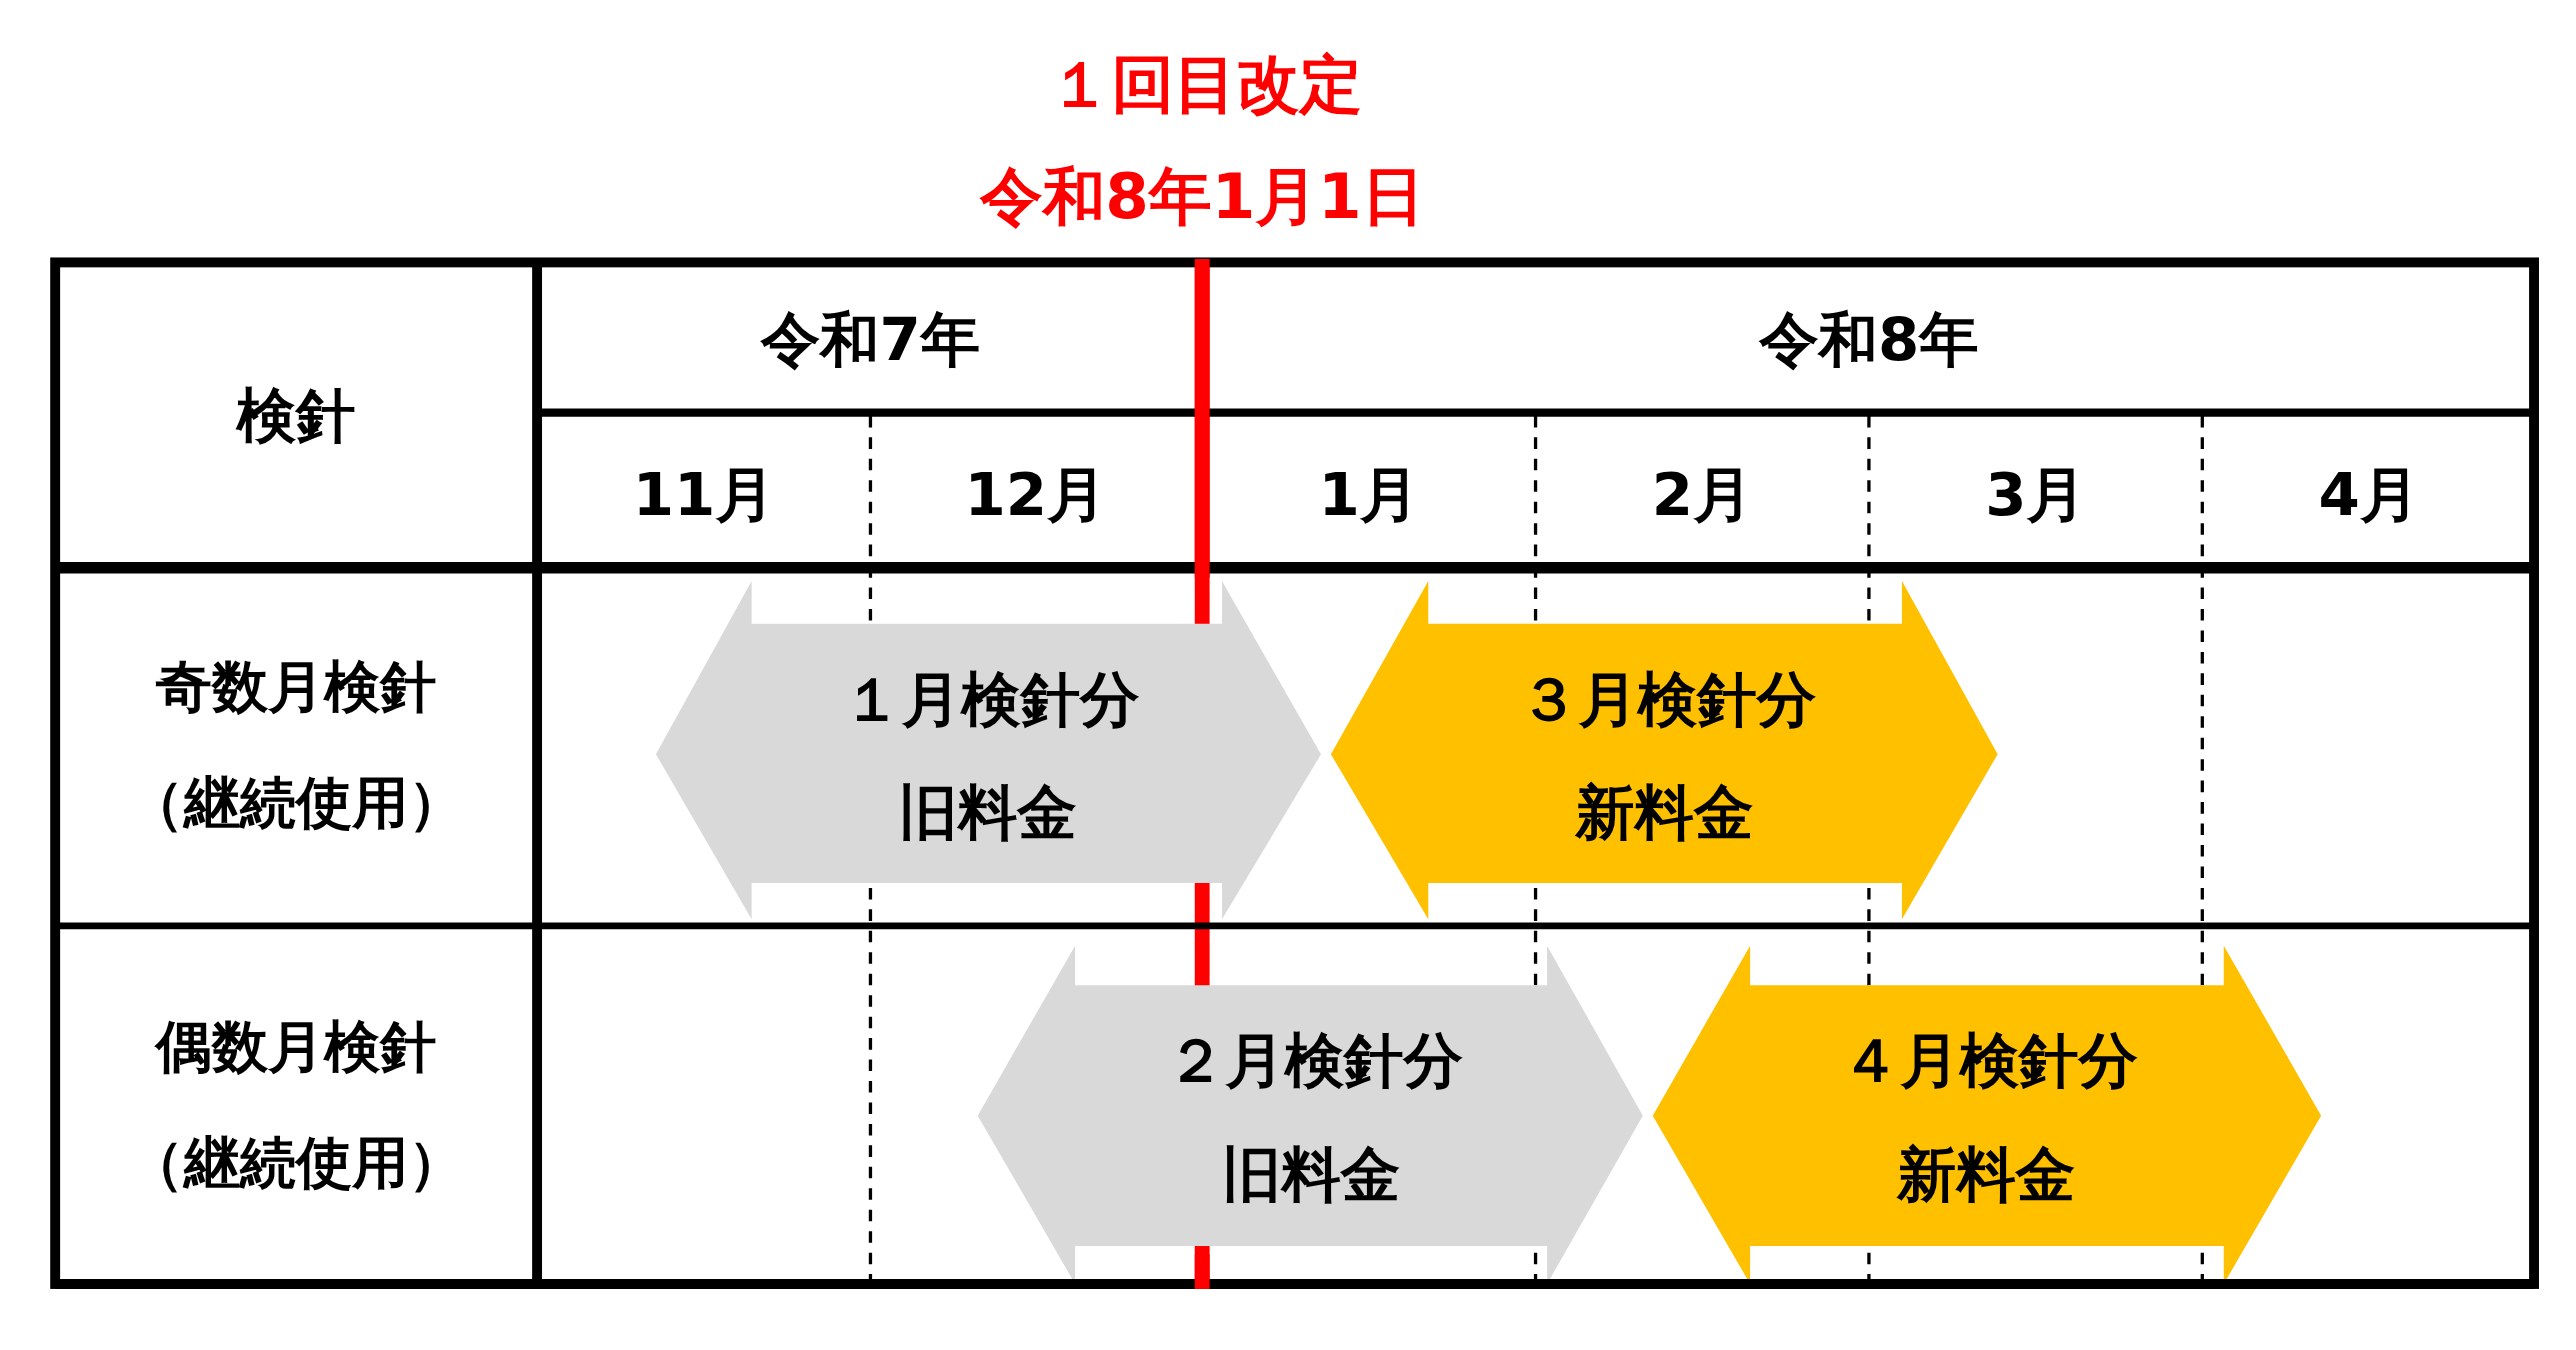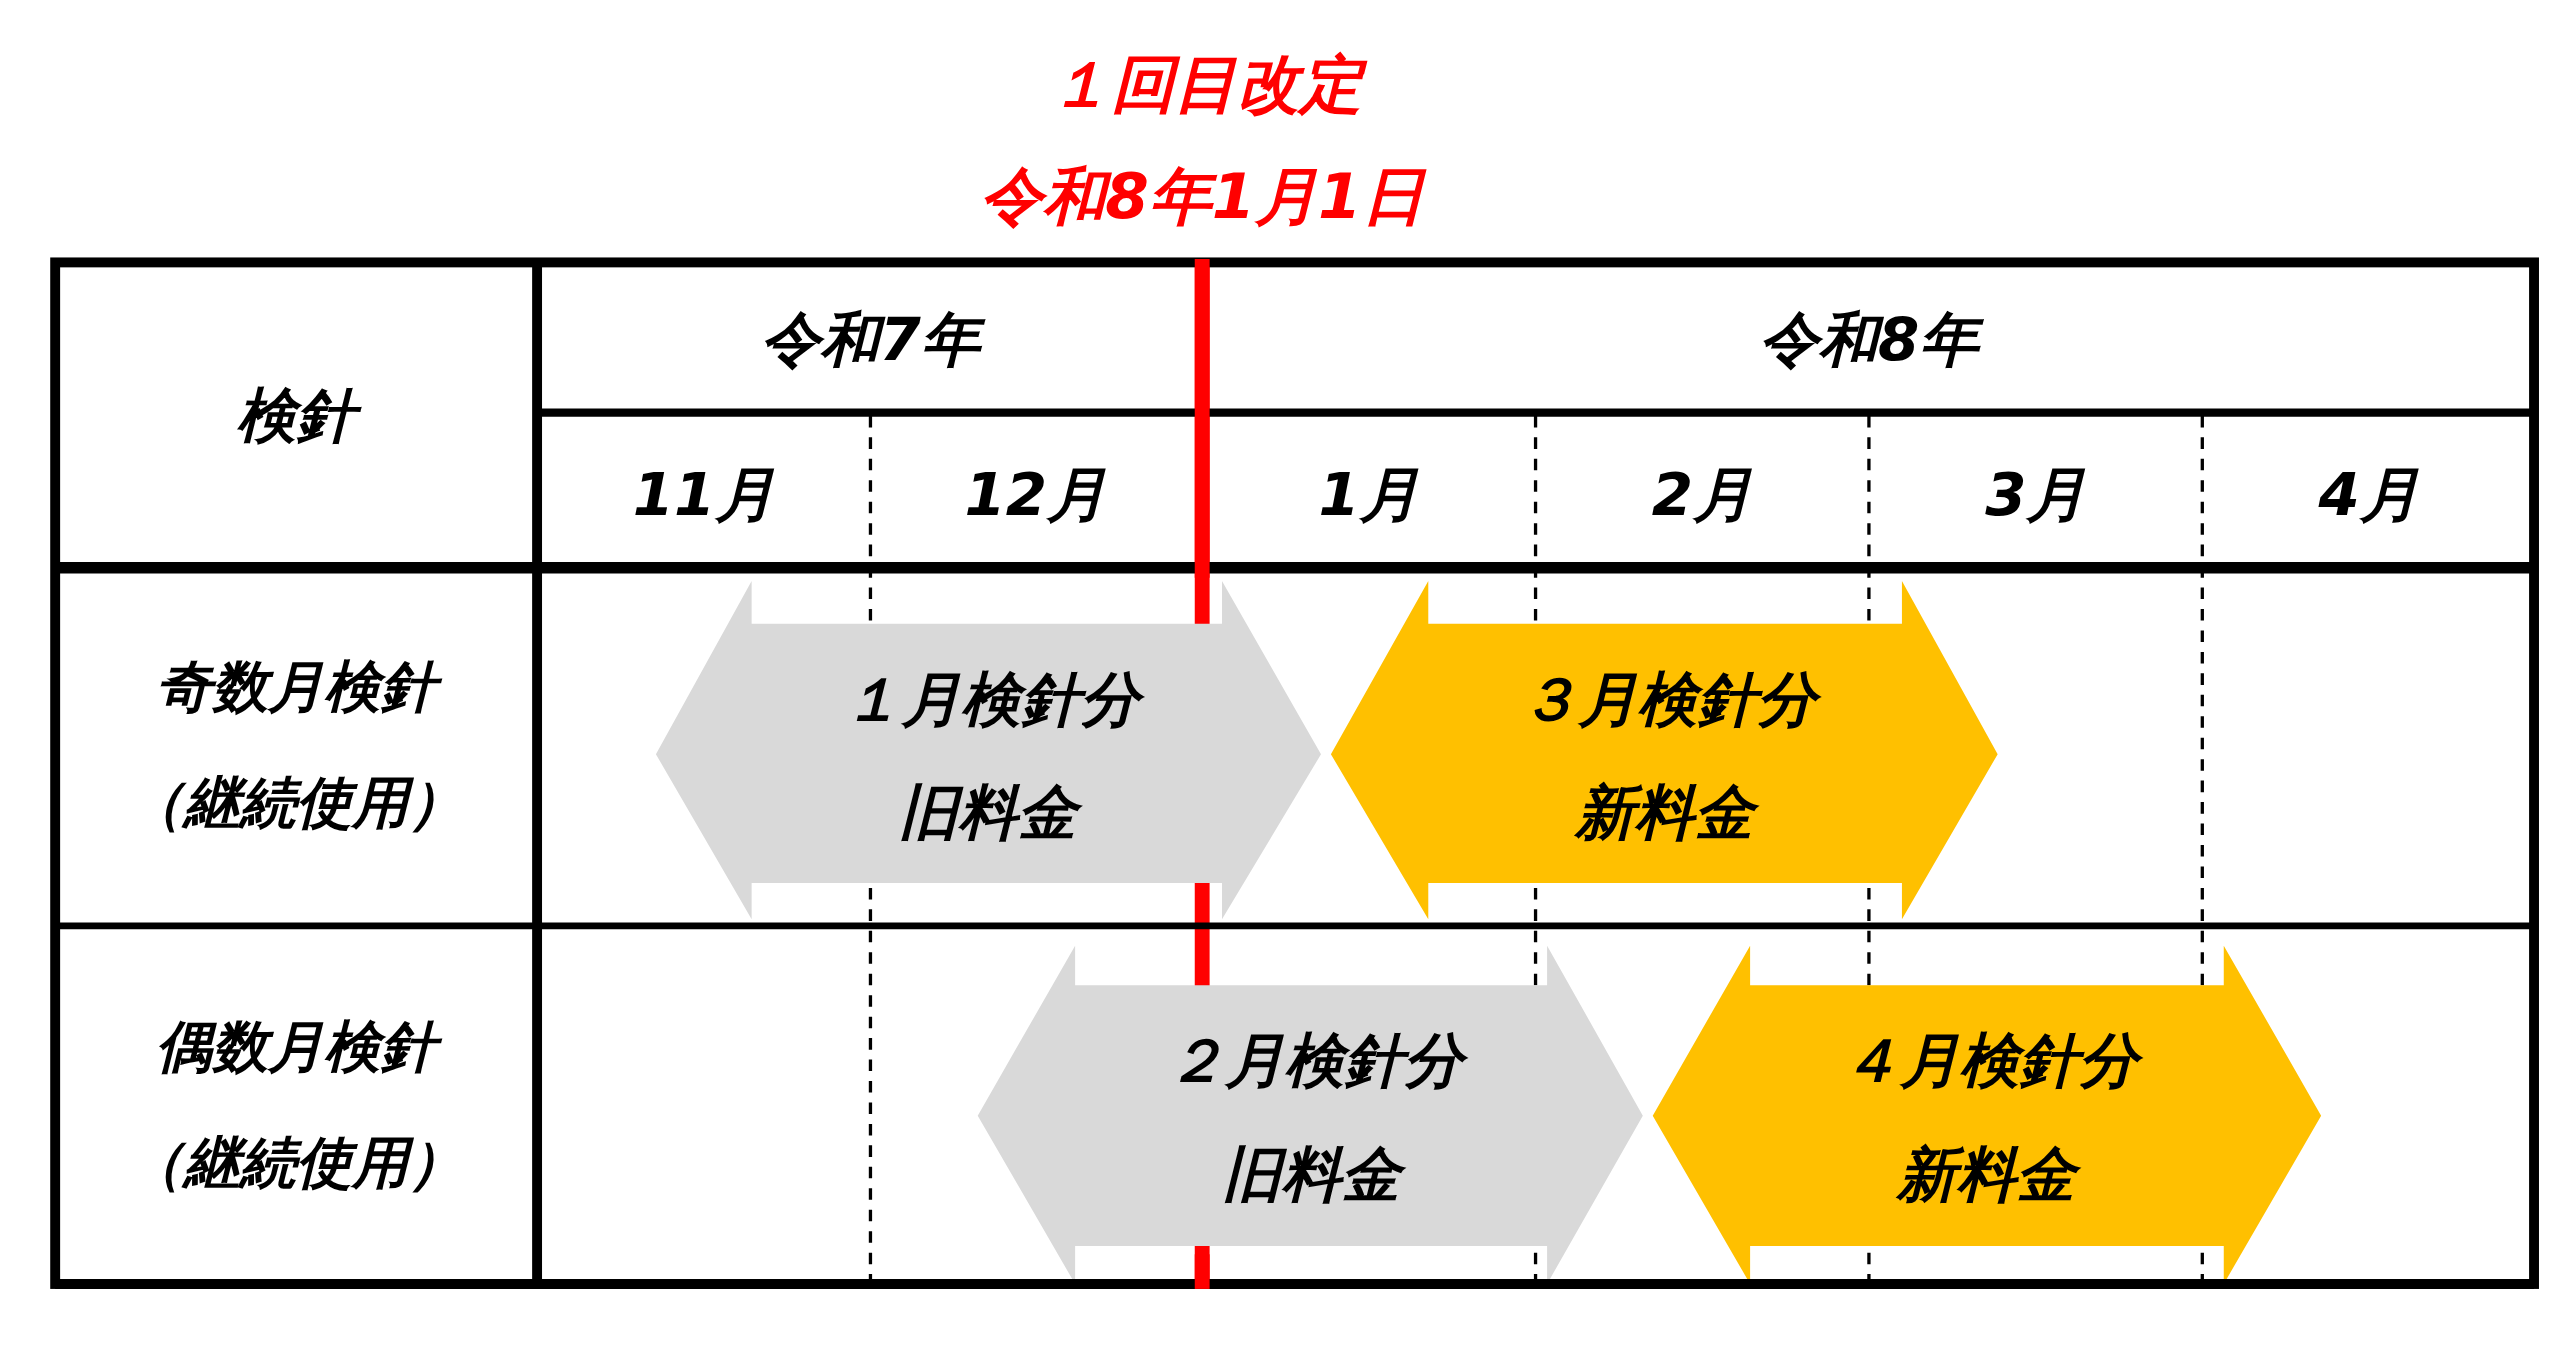--- a/index.html
+++ b/index.html
@@ -1,17 +1,17 @@
 <!DOCTYPE html>
 <html style="font-size:11.8px"><head>
 <meta charset="utf-8">
 <style>
   html, body { margin: 0; padding: 0; background: #ffffff; }
   body { width: 2576px; height: 1350px; overflow: hidden; }
-  #stage { position: relative; width: 2576px; height: 1140px; font-style: italic; }
+  #stage { position: relative; width: 2576px; height: 1140px; }
   svg { display: block; }
   text { font-family: "DejaVu Sans", "Liberation Sans", sans-serif; font-weight: bold; }
 </style>
 </head>
 <body>
 
 <div id="stage">
 <svg width="2576" height="1350" viewBox="0 0 1560 818" xmlns="http://www.w3.org/2000/svg">
 
   <text x="730" y="64" text-anchor="middle" font-size="38" fill="#FF0000">１回目改定</text>

